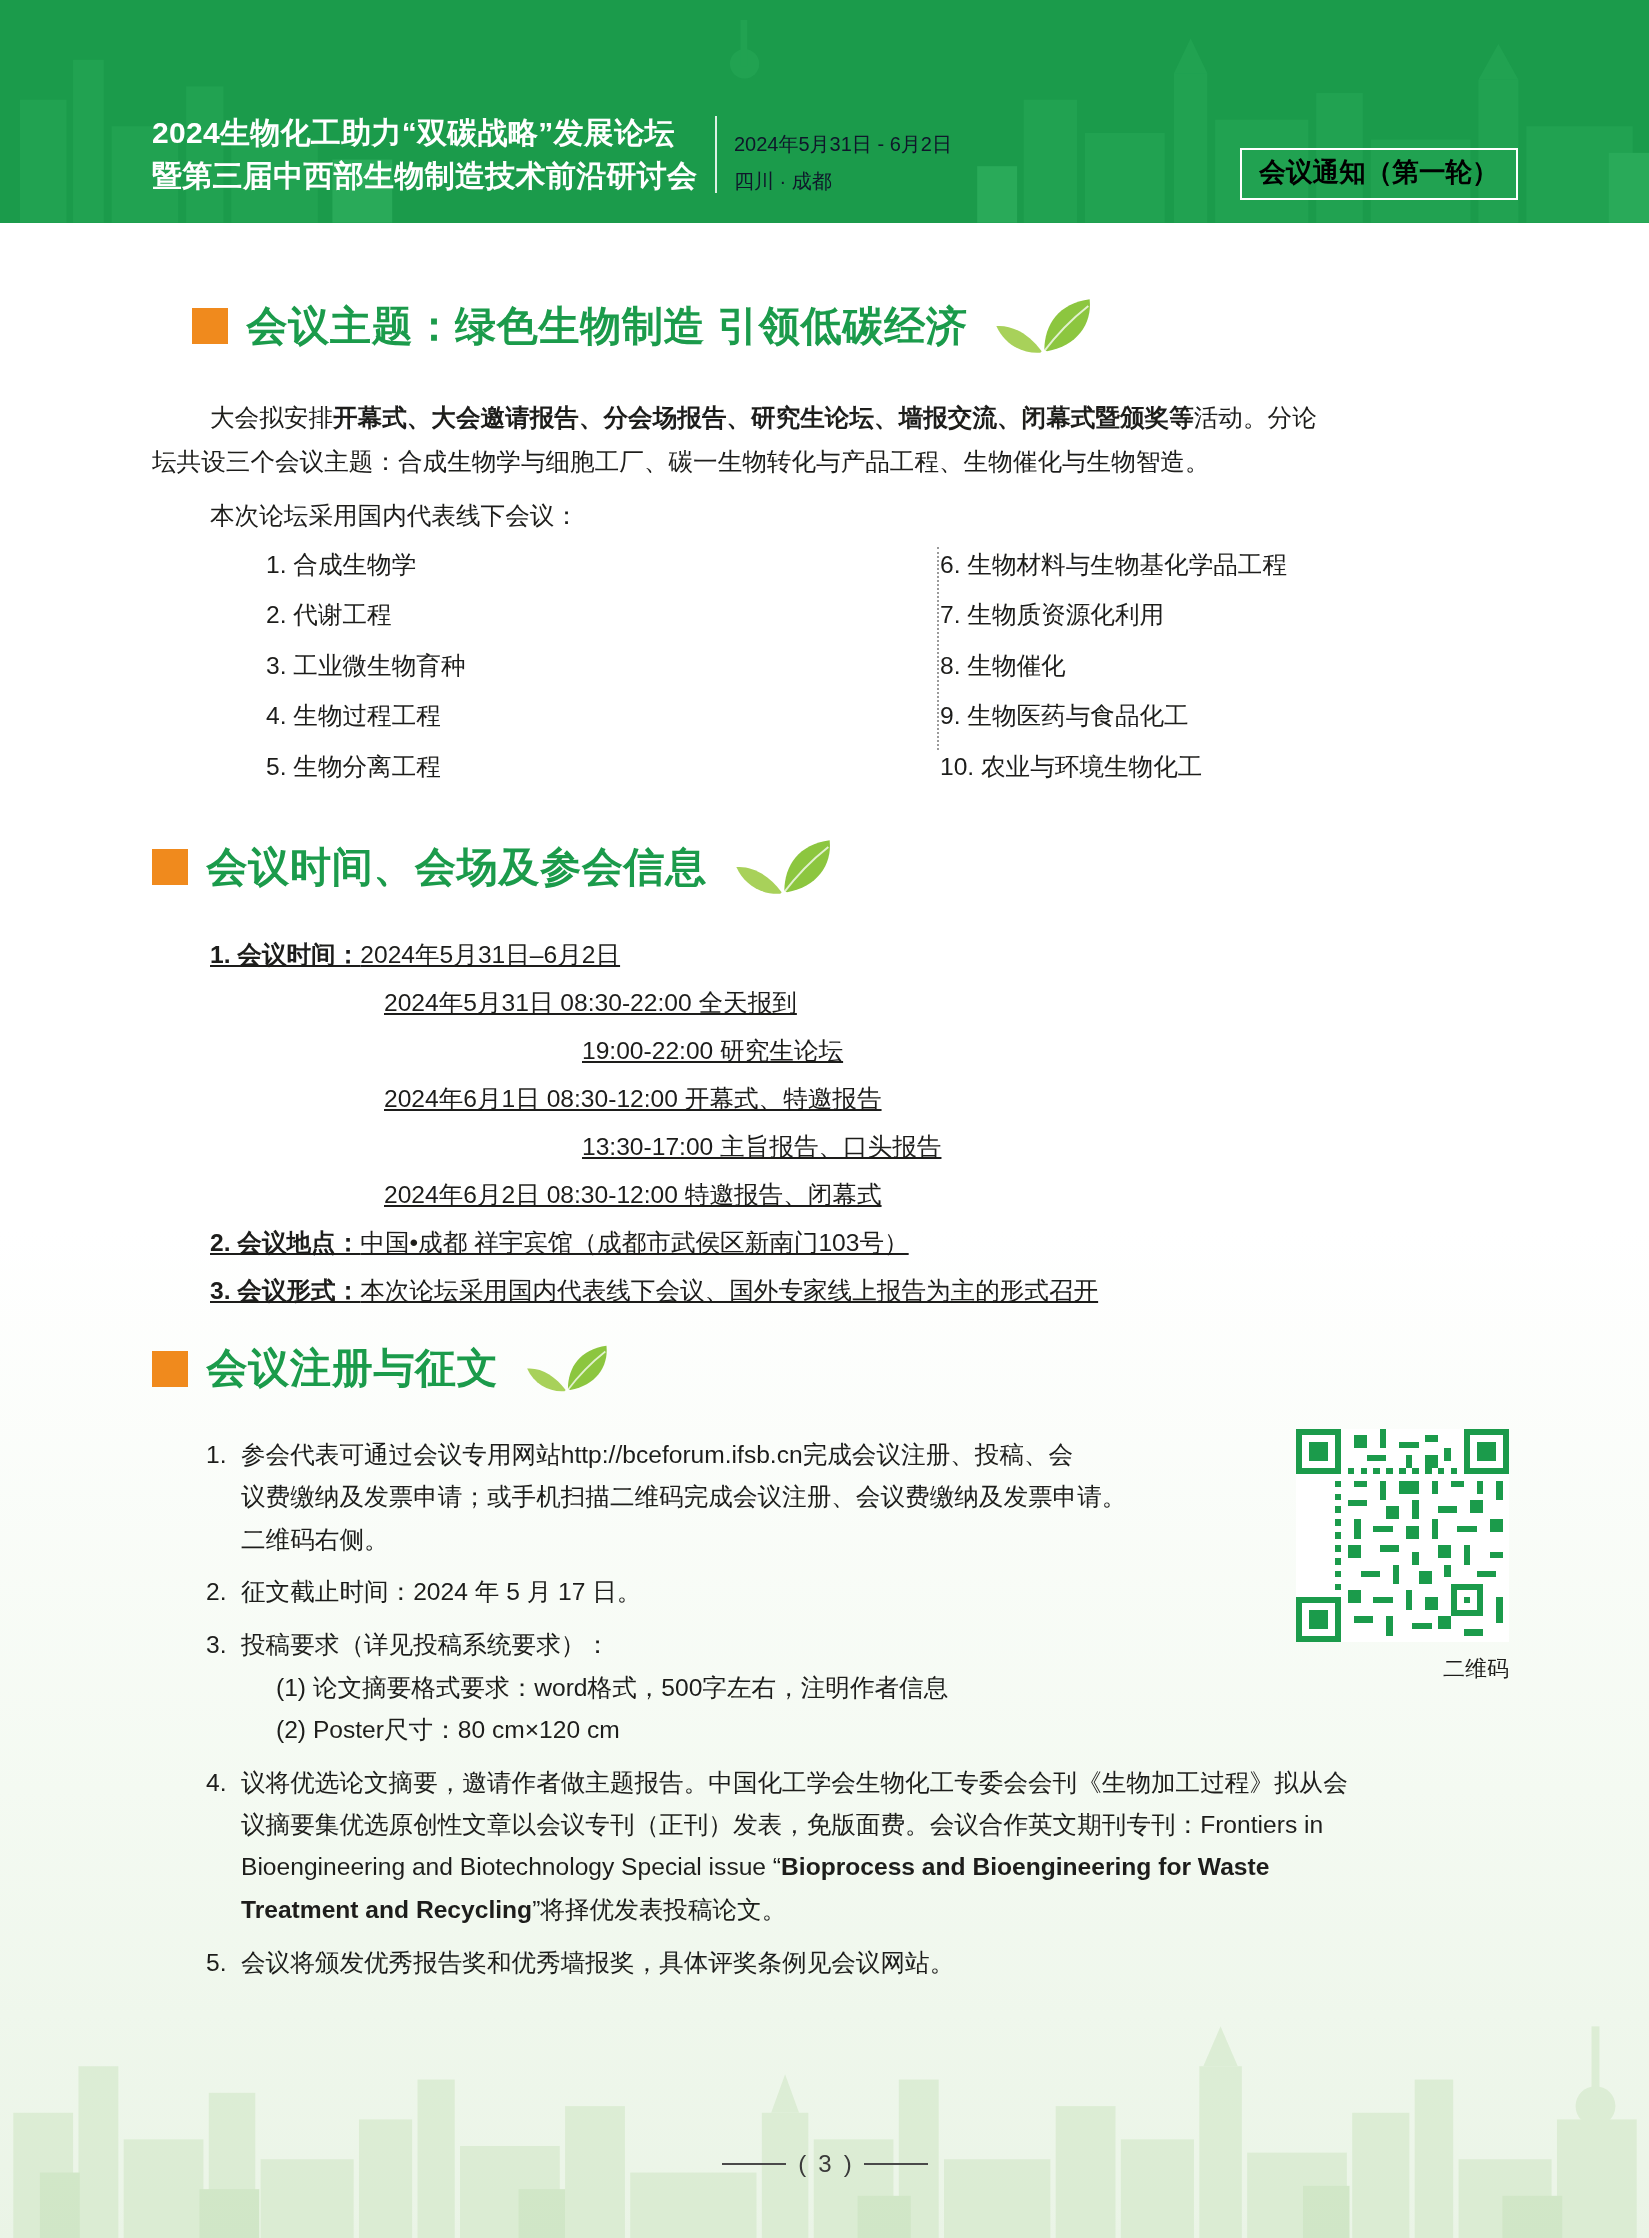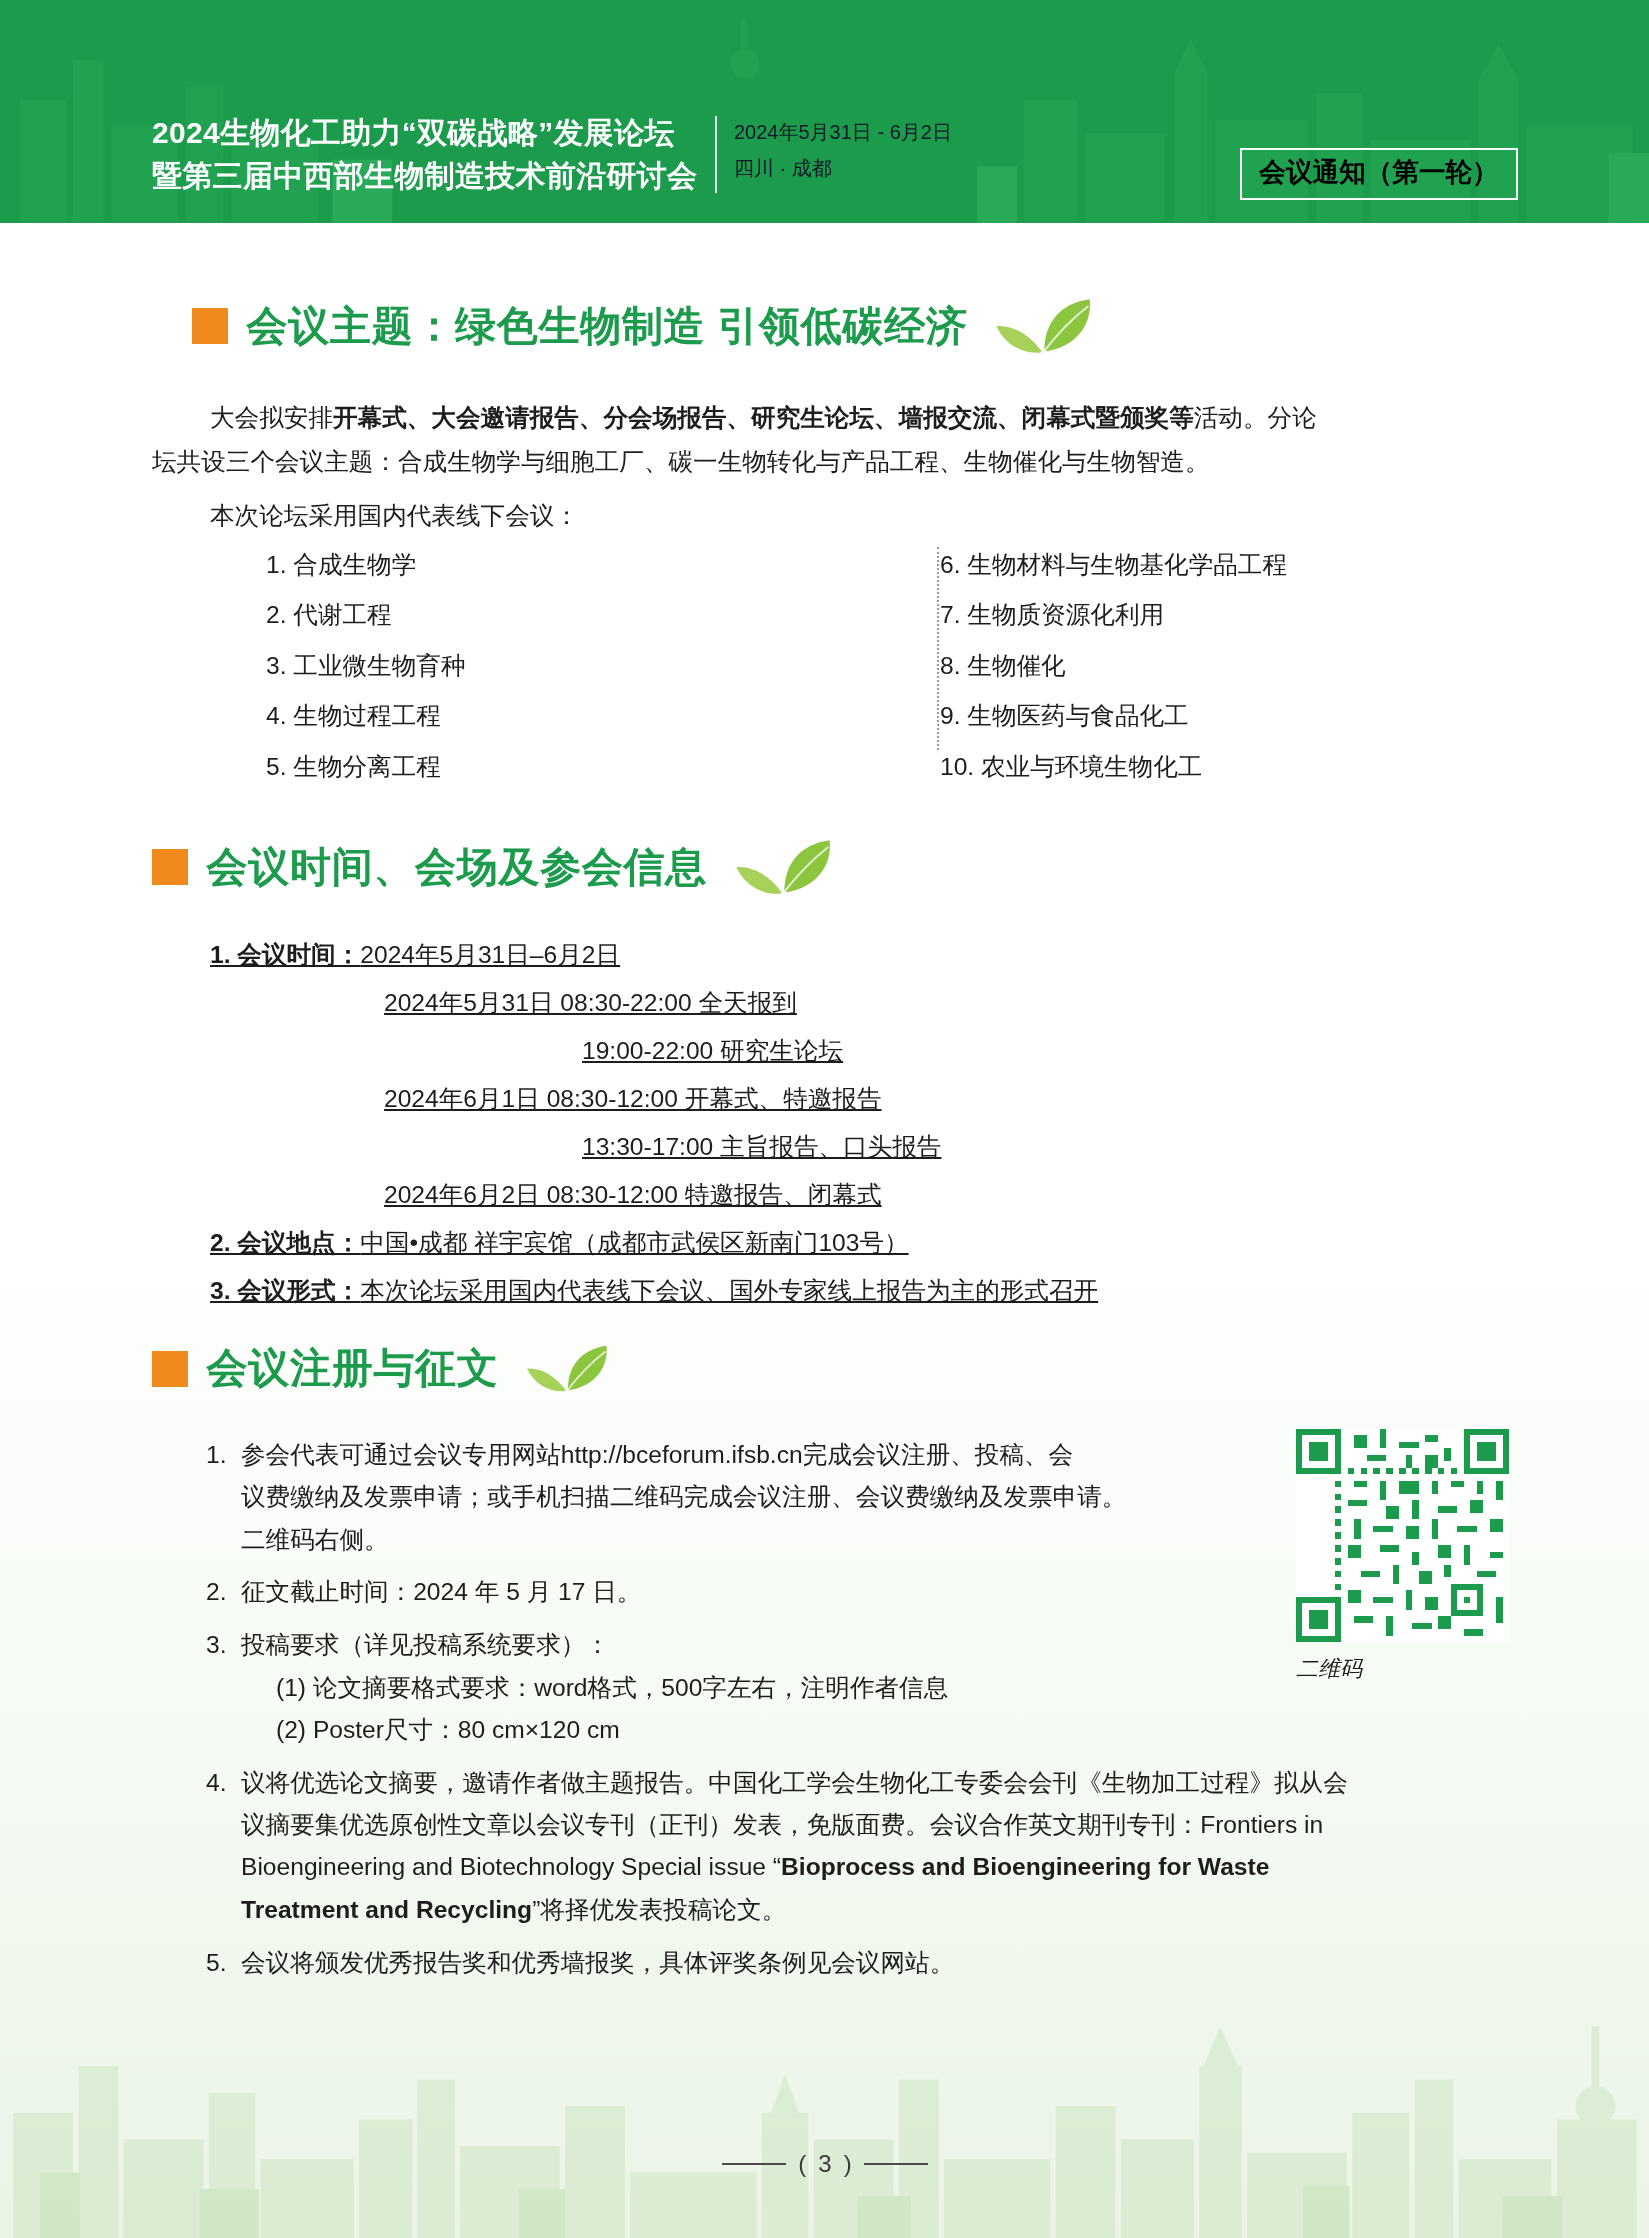--- a/index.html
+++ b/index.html
@@ -44,21 +44,21 @@
   .header .hdr-sky {
     position: absolute;
     inset: 0;
     opacity: 0.55;
   }
   .header-inner {
     position: absolute;
     left: 152px;
     top: 112px;
     display: flex;
-    align-items: flex-start;
+    align-items: flex-end;
   }
   .hdr-title {
     color: #ffffff;
     font-weight: bold;
     font-size: 30px;
     line-height: 1.42;
     letter-spacing: 0.3px;
     white-space: nowrap;
   }
   .hdr-divider {
@@ -155,22 +155,21 @@
   .reg-item { display: flex; margin-bottom: 8px; }
   .reg-num { width: 35px; flex: none; }
   .reg-txt { flex: 1; }
   .reg-sub { padding-left: 35px; }
 
   
   .qr-wrap {
     position: absolute;
     right: 141px;
     top: 1429px;
-    text-align: left;
-    font-style: italic;
+    text-align: right;
   }
   .qr {
     width: 213px;
     height: 213px;
     background: #ffffff;
     display: block;
   }
   .qr-cap {
     margin-top: 12px;
     font-size: 22px;

